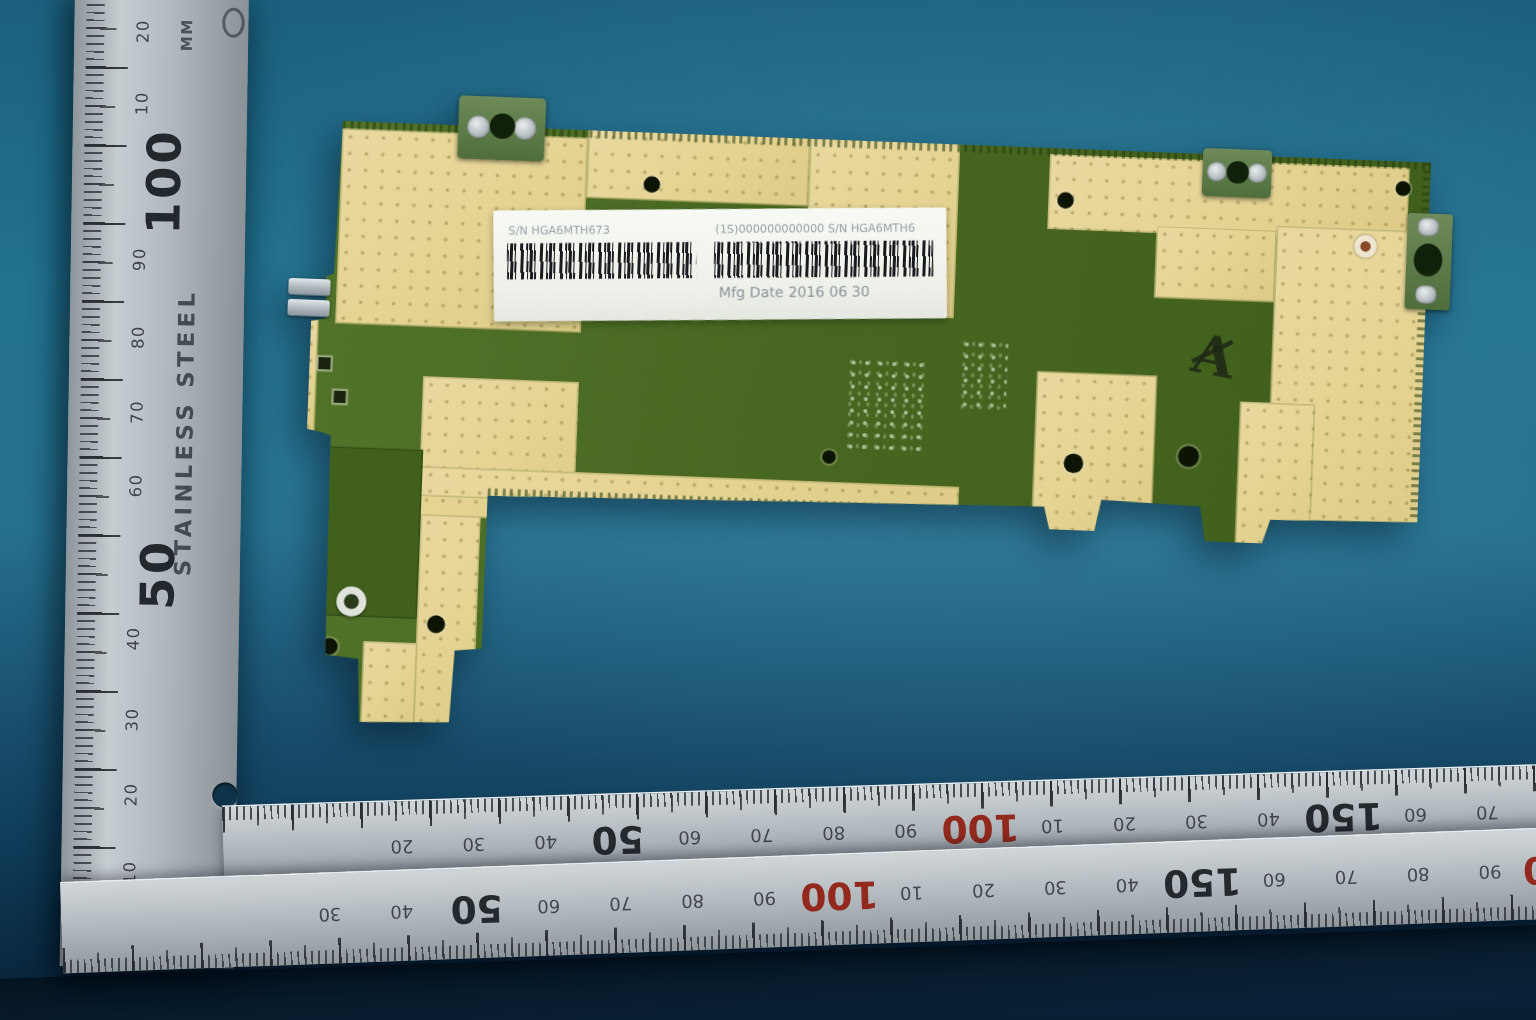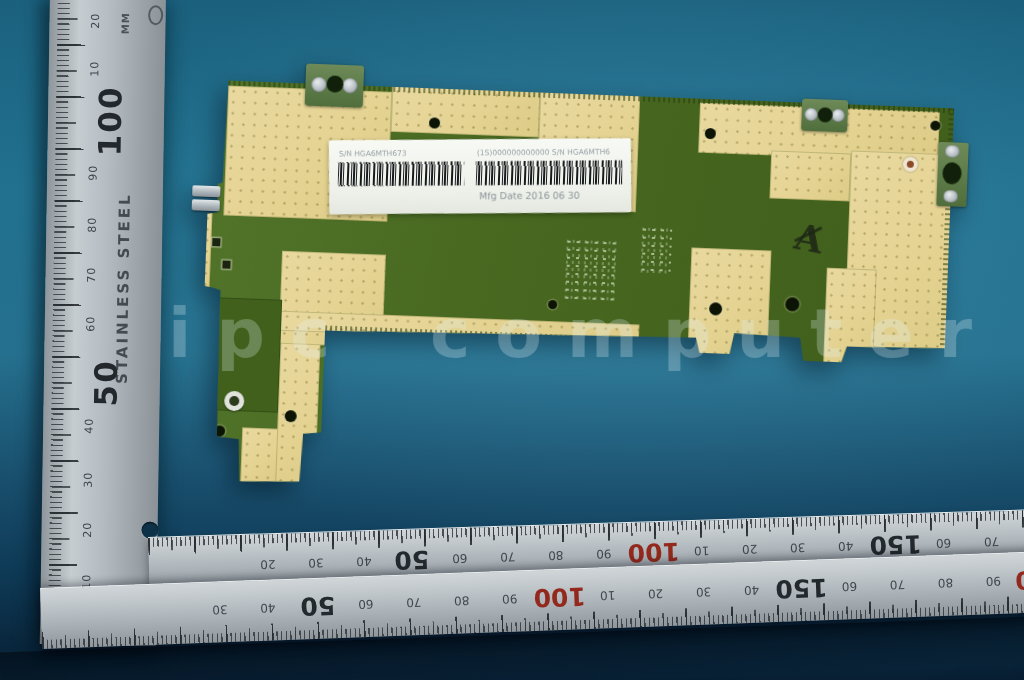--- a/index.html
+++ b/index.html
@@ -206,21 +206,20 @@
 
     <div class="plabel">
       <div class="row1 r1a">S/N HGA6MTH673</div>
       <div class="row1 r1b">(1S)000000000000  S/N HGA6MTH6</div>
       <div class="bc bc1"></div>
       <div class="bc bc2"></div>
       <div class="mfg">Mfg Date 2016 06 30</div>
     </div>
   </div>
 
-  <div class="wm">ipc computer</div>
 
   <div class="hruler hruler-upper">
     <div class="ht ht1"></div>
     <div class="ht ht2"></div>
     <div class="ht ht3"></div>
     <div class="hlabels">
         <span class="rnum" style="left: 119px;">20</span>
         <span class="rnum" style="left: 167px;">30</span>
         <span class="rnum" style="left: 215px;">40</span>
         <span class="rnum big" style="left: 263px;">50</span>

